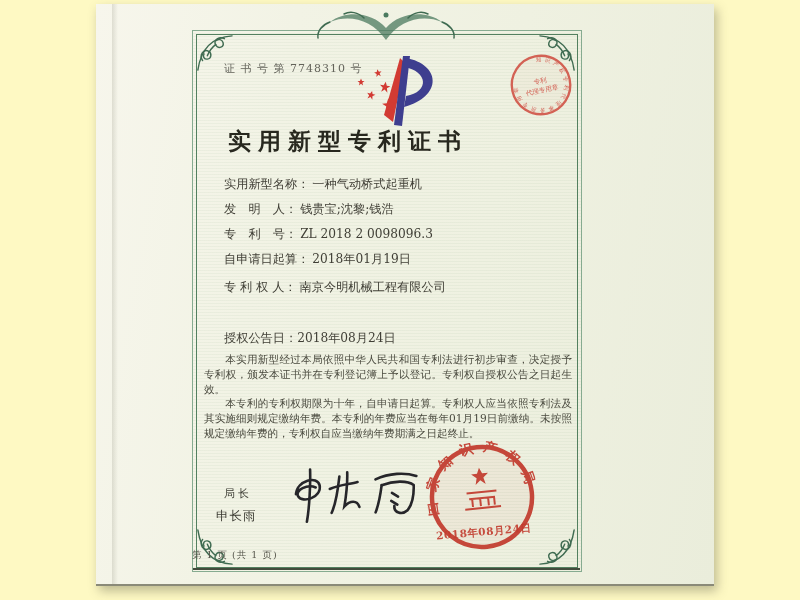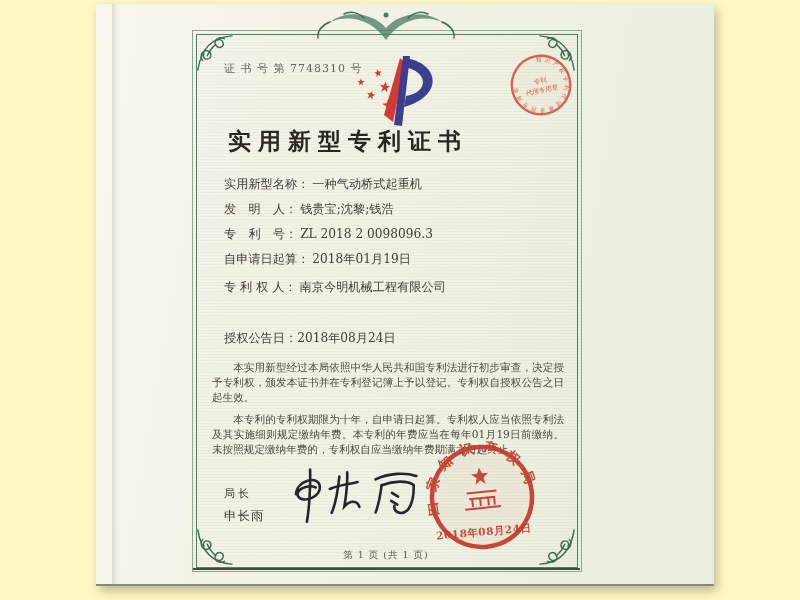--- a/index.html
+++ b/index.html
@@ -20,29 +20,29 @@
   .corner svg{display:block;width:100%;height:100%;}
   .cert-no{position:absolute;left:224px;top:61px;font-size:11px;color:#63635a;letter-spacing:1px;}
   .logo{position:absolute;left:338px;top:54px;width:120px;height:74px;}
   .title{position:absolute;left:192px;top:126px;width:312px;text-align:center;
          font-size:23px;font-weight:bold;color:#28281f;letter-spacing:7px;}
   .field{position:absolute;left:224px;font-size:12.2px;color:#403f36;white-space:nowrap;}
   .field .val{margin-left:3px;}
   .grant-left{position:absolute;left:224px;top:330px;font-size:12.2px;color:#403f36;}
   .grant-right{position:absolute;left:430px;top:330px;font-size:12.2px;color:#403f36;}
   .paras{position:absolute;left:204px;top:352px;width:368px;}
-  .paras p{margin:8px;text-indent:2em;font-size:10.6px;line-height:1.4;color:#4a4a3f;text-align:justify;}
+  .paras p{margin:0;text-indent:2em;font-size:10.6px;line-height:1.4;color:#4a4a3f;text-align:justify;}
   .signer-title{position:absolute;left:224px;top:486px;font-size:11px;color:#3b3b32;letter-spacing:3px;}
-  .signer-name{position:absolute;left:224px;top:508px;font-size:12.5px;color:#3b3b32;letter-spacing:1px;}
+  .signer-name{position:absolute;left:216px;top:508px;font-size:12.5px;color:#3b3b32;letter-spacing:1px;}
   .signature{position:absolute;left:278px;top:462px;width:160px;height:66px;transform:rotate(-2deg);}
   .office-seal{position:absolute;left:427px;top:442px;width:110px;height:110px;opacity:.93;transform:rotate(-6deg);}
   .seal-date{position:absolute;left:436px;top:523px;width:150px;font-size:10.5px;font-weight:bold;
              color:#c23b2e;transform:rotate(-5deg);letter-spacing:.5px;opacity:.9;}
   .agent-seal{position:absolute;left:508px;top:52px;width:66px;height:66px;opacity:.85;transform:rotate(-12deg);}
-  .footer{position:absolute;left:192px;top:549px;width:388px;text-align:center;
+  .footer{position:absolute;left:192px;top:549px;width:388px;text-align:left;
           font-size:9.5px;color:#56564c;letter-spacing:1px;}
   .green-stroke{stroke:#3f6b51;stroke-width:1.5;fill:none;stroke-linecap:round;}
   .ornament{position:absolute;left:306px;top:6px;width:160px;height:40px;}
 </style>
 </head>
 <body>
 
 <div class="photo">
 
   <div class="page"></div>

